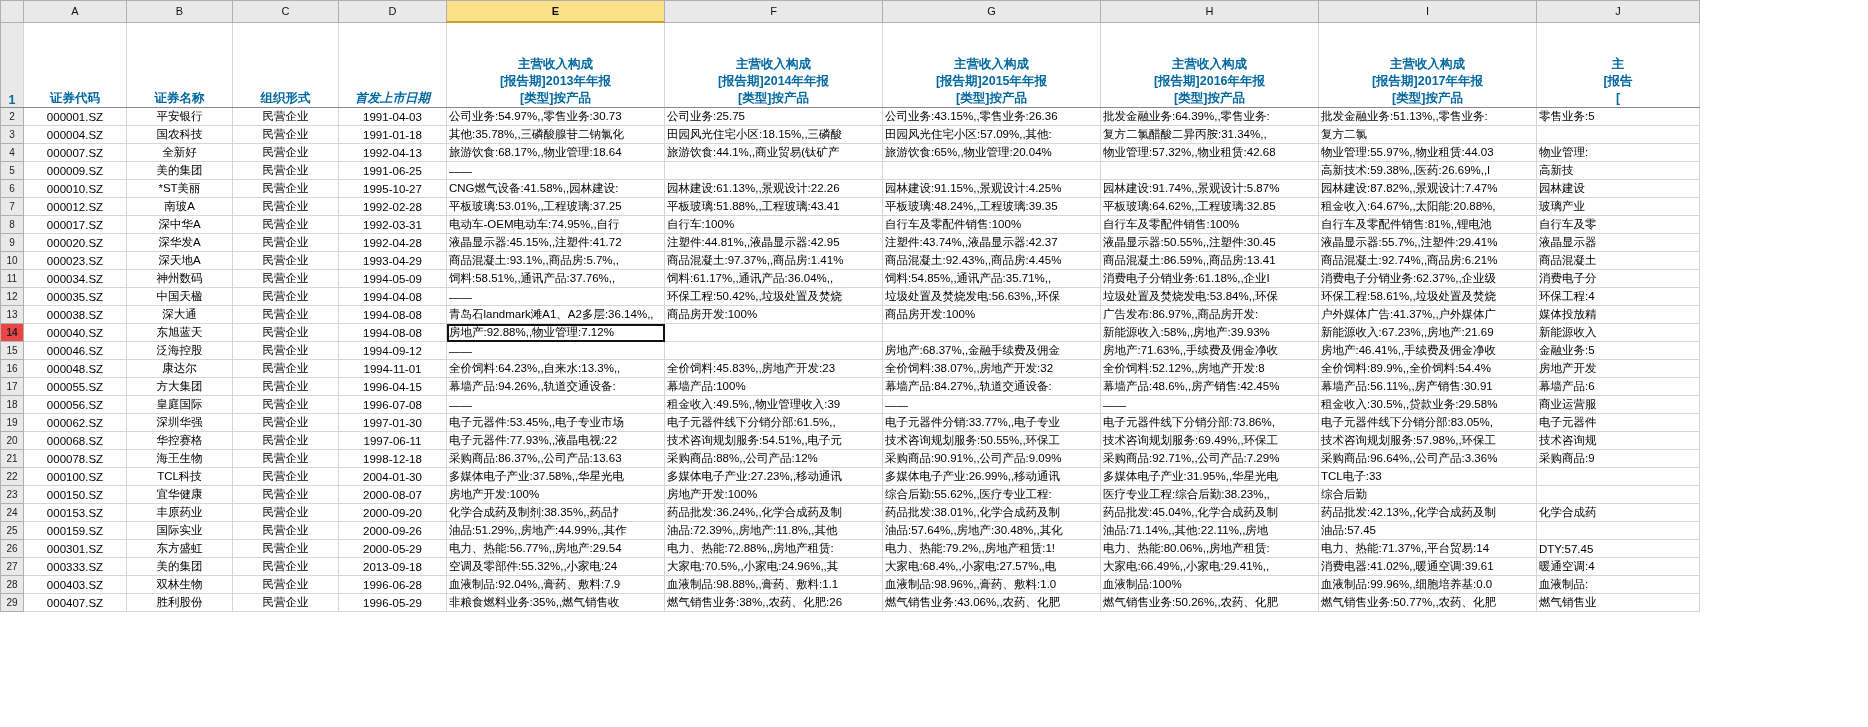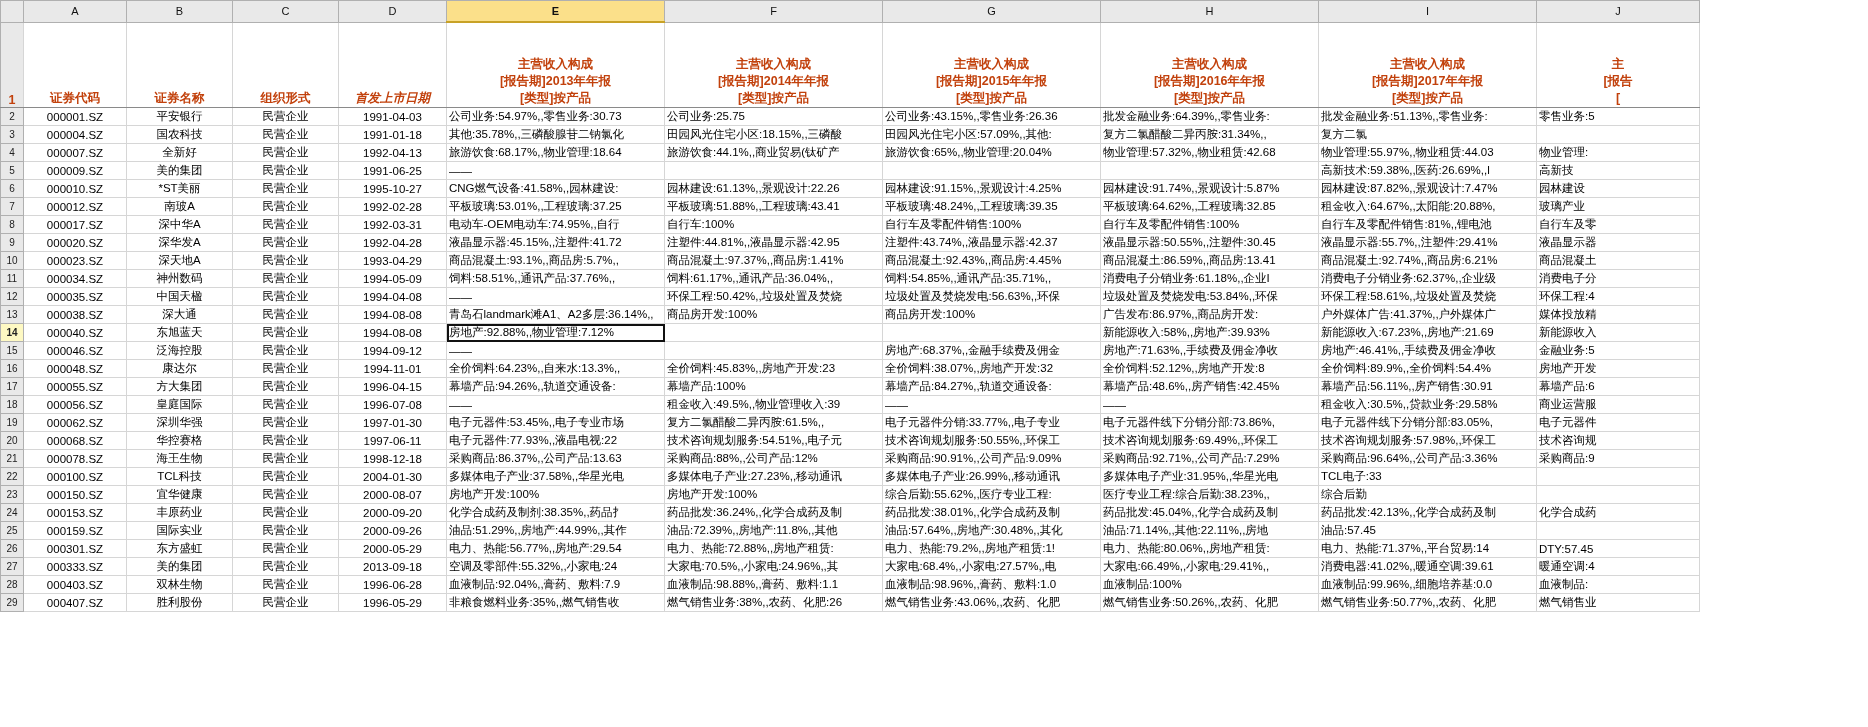--- a/index.html
+++ b/index.html
@@ -11,21 +11,21 @@
     height:18px;background:#e9e9e9;border:1px solid #b0b0b0;
     text-align:center;font-size:11px;color:#111;font-weight:normal;
   }
   .colhead-row td.corner{background:#e9e9e9;}
   .colhead-row td.active{background:#fbe08a;border-bottom:2px solid #c8a227;font-weight:bold;}
 
   .rowhead{
     width:18px;background:#e9e9e9;border:1px solid #b0b0b0;
     text-align:center;font-size:10px;color:#222;
   }
-  .rowhead.active{background:#fef9c3;font-weight:bold;}
+  .rowhead.active{background:#ef4444;font-weight:bold;}
 
   td.cell{
     border-right:1px solid #d6d6d6;
     border-bottom:1px solid #d6d6d6;
     font-size:11.5px;
     color:#000;
     padding:0 2px;
     height:17px;
     overflow:hidden;
     white-space:nowrap;
@@ -35,21 +35,21 @@
   td.cell.lft{text-align:left;}
 
   tr.header-block td{
     border-right:1px solid #d6d6d6;
     border-bottom:1px solid #8a8a8a;
     font-size:12.5px;
     font-weight:bold;
     text-align:center;
     vertical-align:bottom;
     padding:0 2px;
-    color:#c2410c;
+    color:#0369a1;
   }
   .hdr-lines{line-height:17px;}
   .hdr-lines div{white-space:nowrap;}
 
   td.selected{
     outline:2px solid #111;
     outline-offset:-2px;
   }
   .clip{display:block;overflow:hidden;white-space:nowrap;}
 </style>
@@ -701,21 +701,21 @@
           <td class="cell ctr">
             <span class="clip">民营企业</span>
           </td>
           <td class="cell ctr">
             <span class="clip">1997-01-30</span>
           </td>
           <td class="cell lft">
             <span class="clip">电子元器件:53.45%,,电子专业市场</span>
           </td>
           <td class="cell lft">
-            <span class="clip">复方二氯醋酸二异丙胺:61.5%,,</span>
+            <span class="clip">电子元器件线下分销分部:61.5%,,</span>
           </td>
           <td class="cell lft">
             <span class="clip">电子元器件分销:33.77%,,电子专业</span>
           </td>
           <td class="cell lft">
             <span class="clip">电子元器件线下分销分部:73.86%,</span>
           </td>
           <td class="cell lft">
             <span class="clip">电子元器件线下分销分部:83.05%,</span>
           </td>

